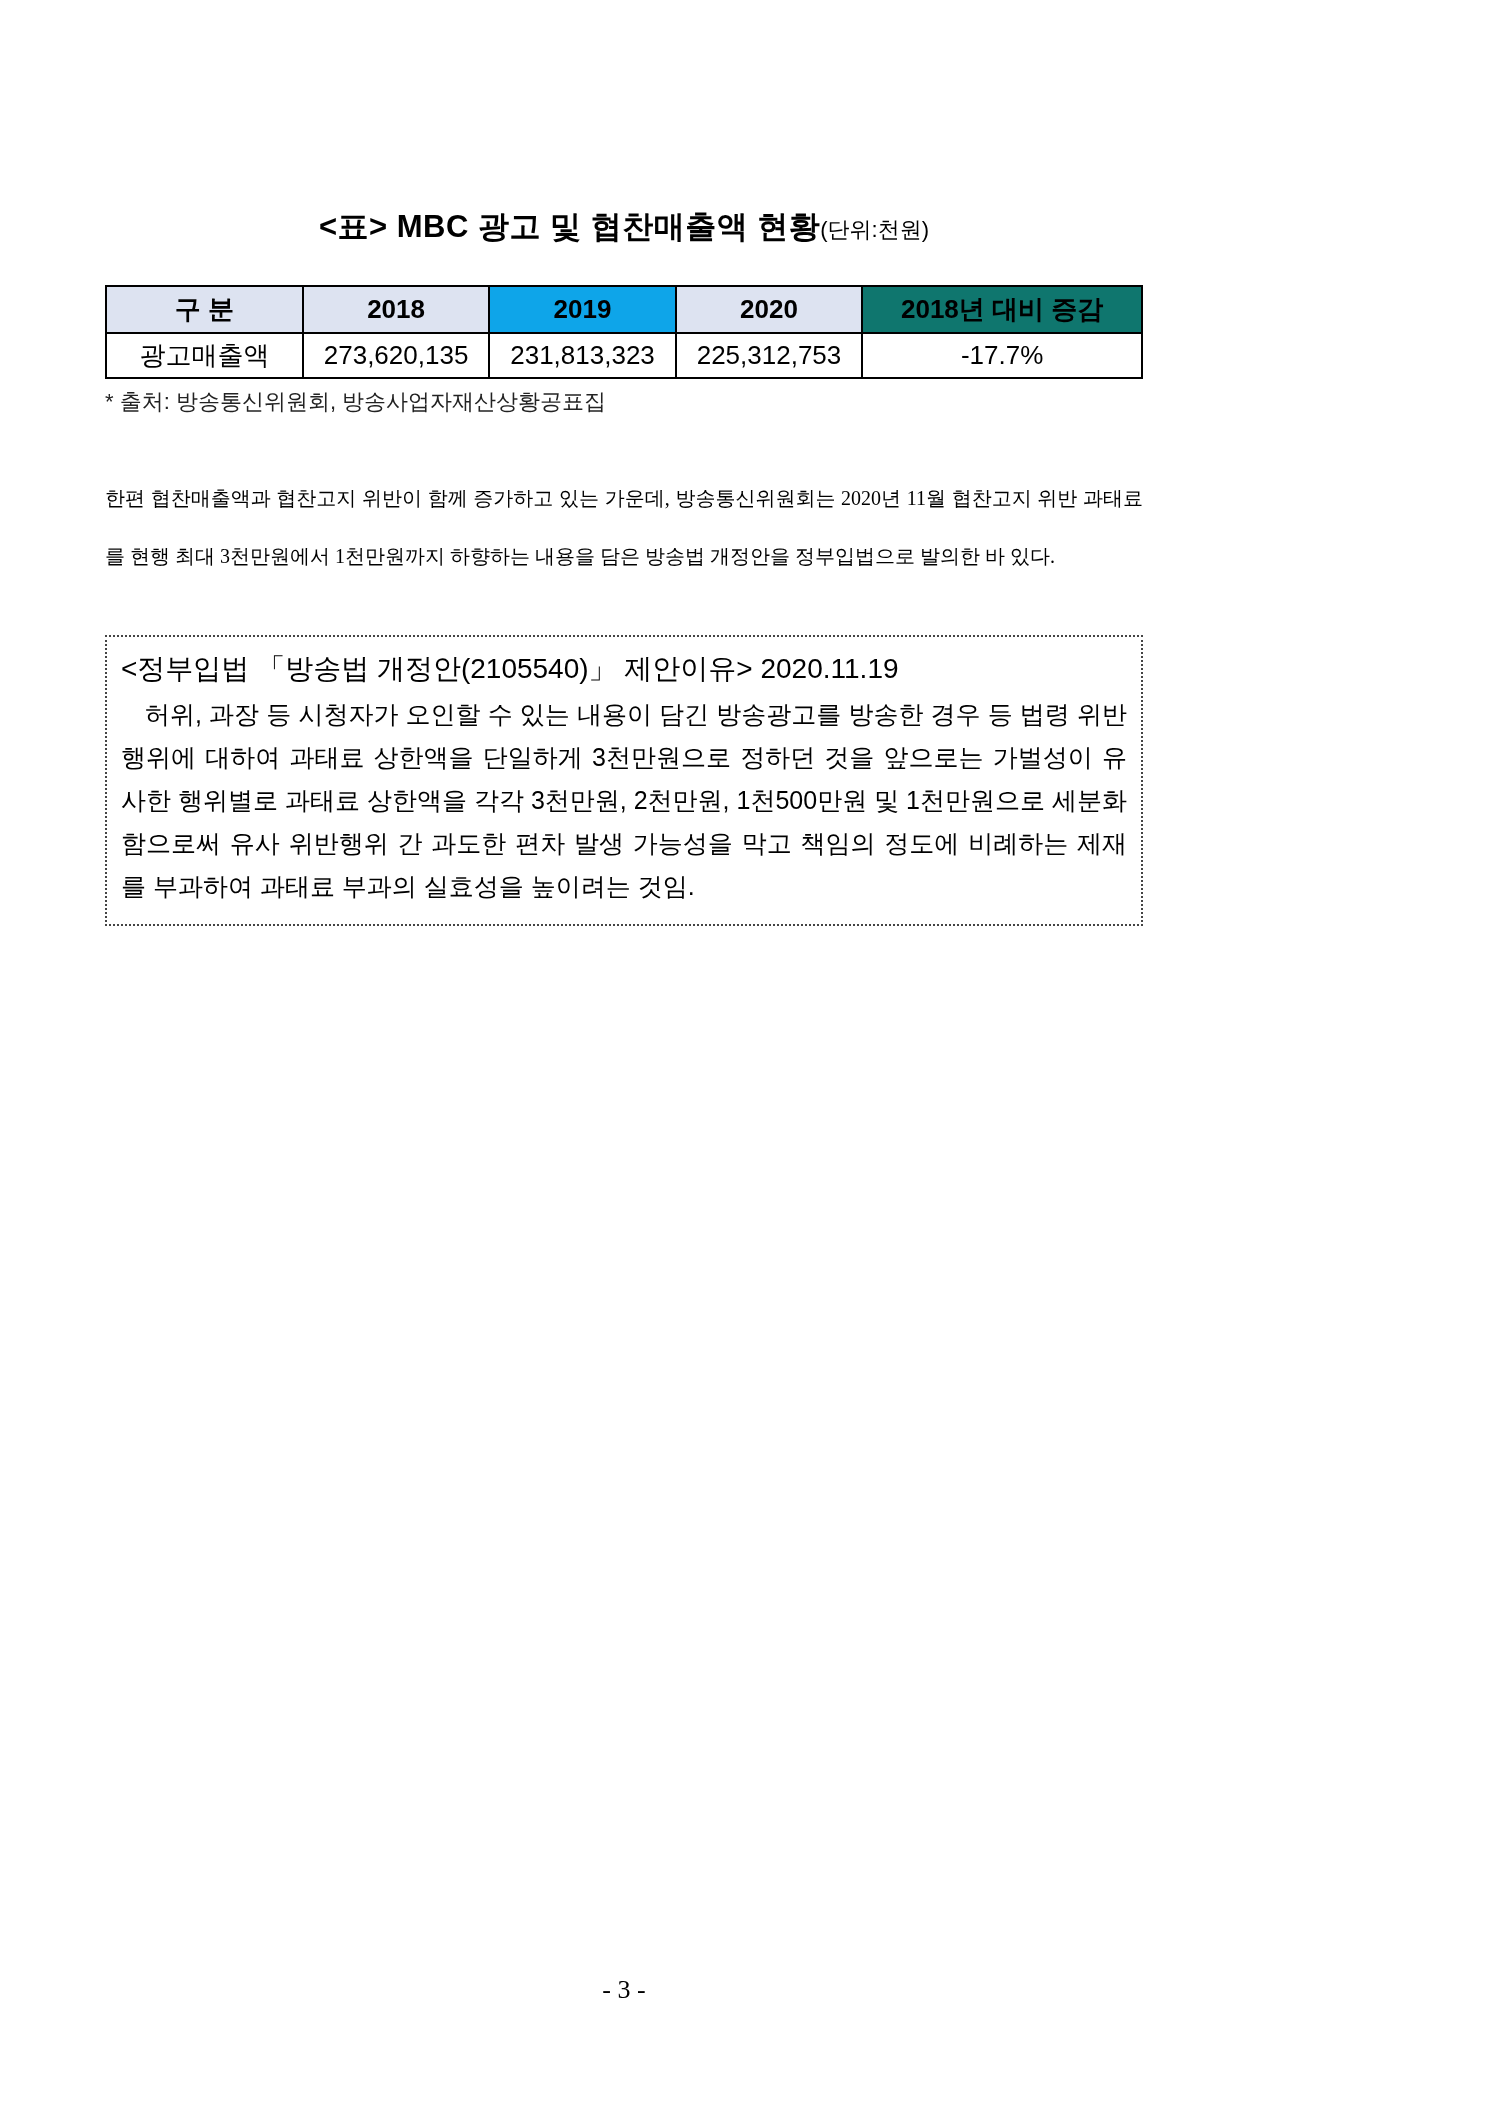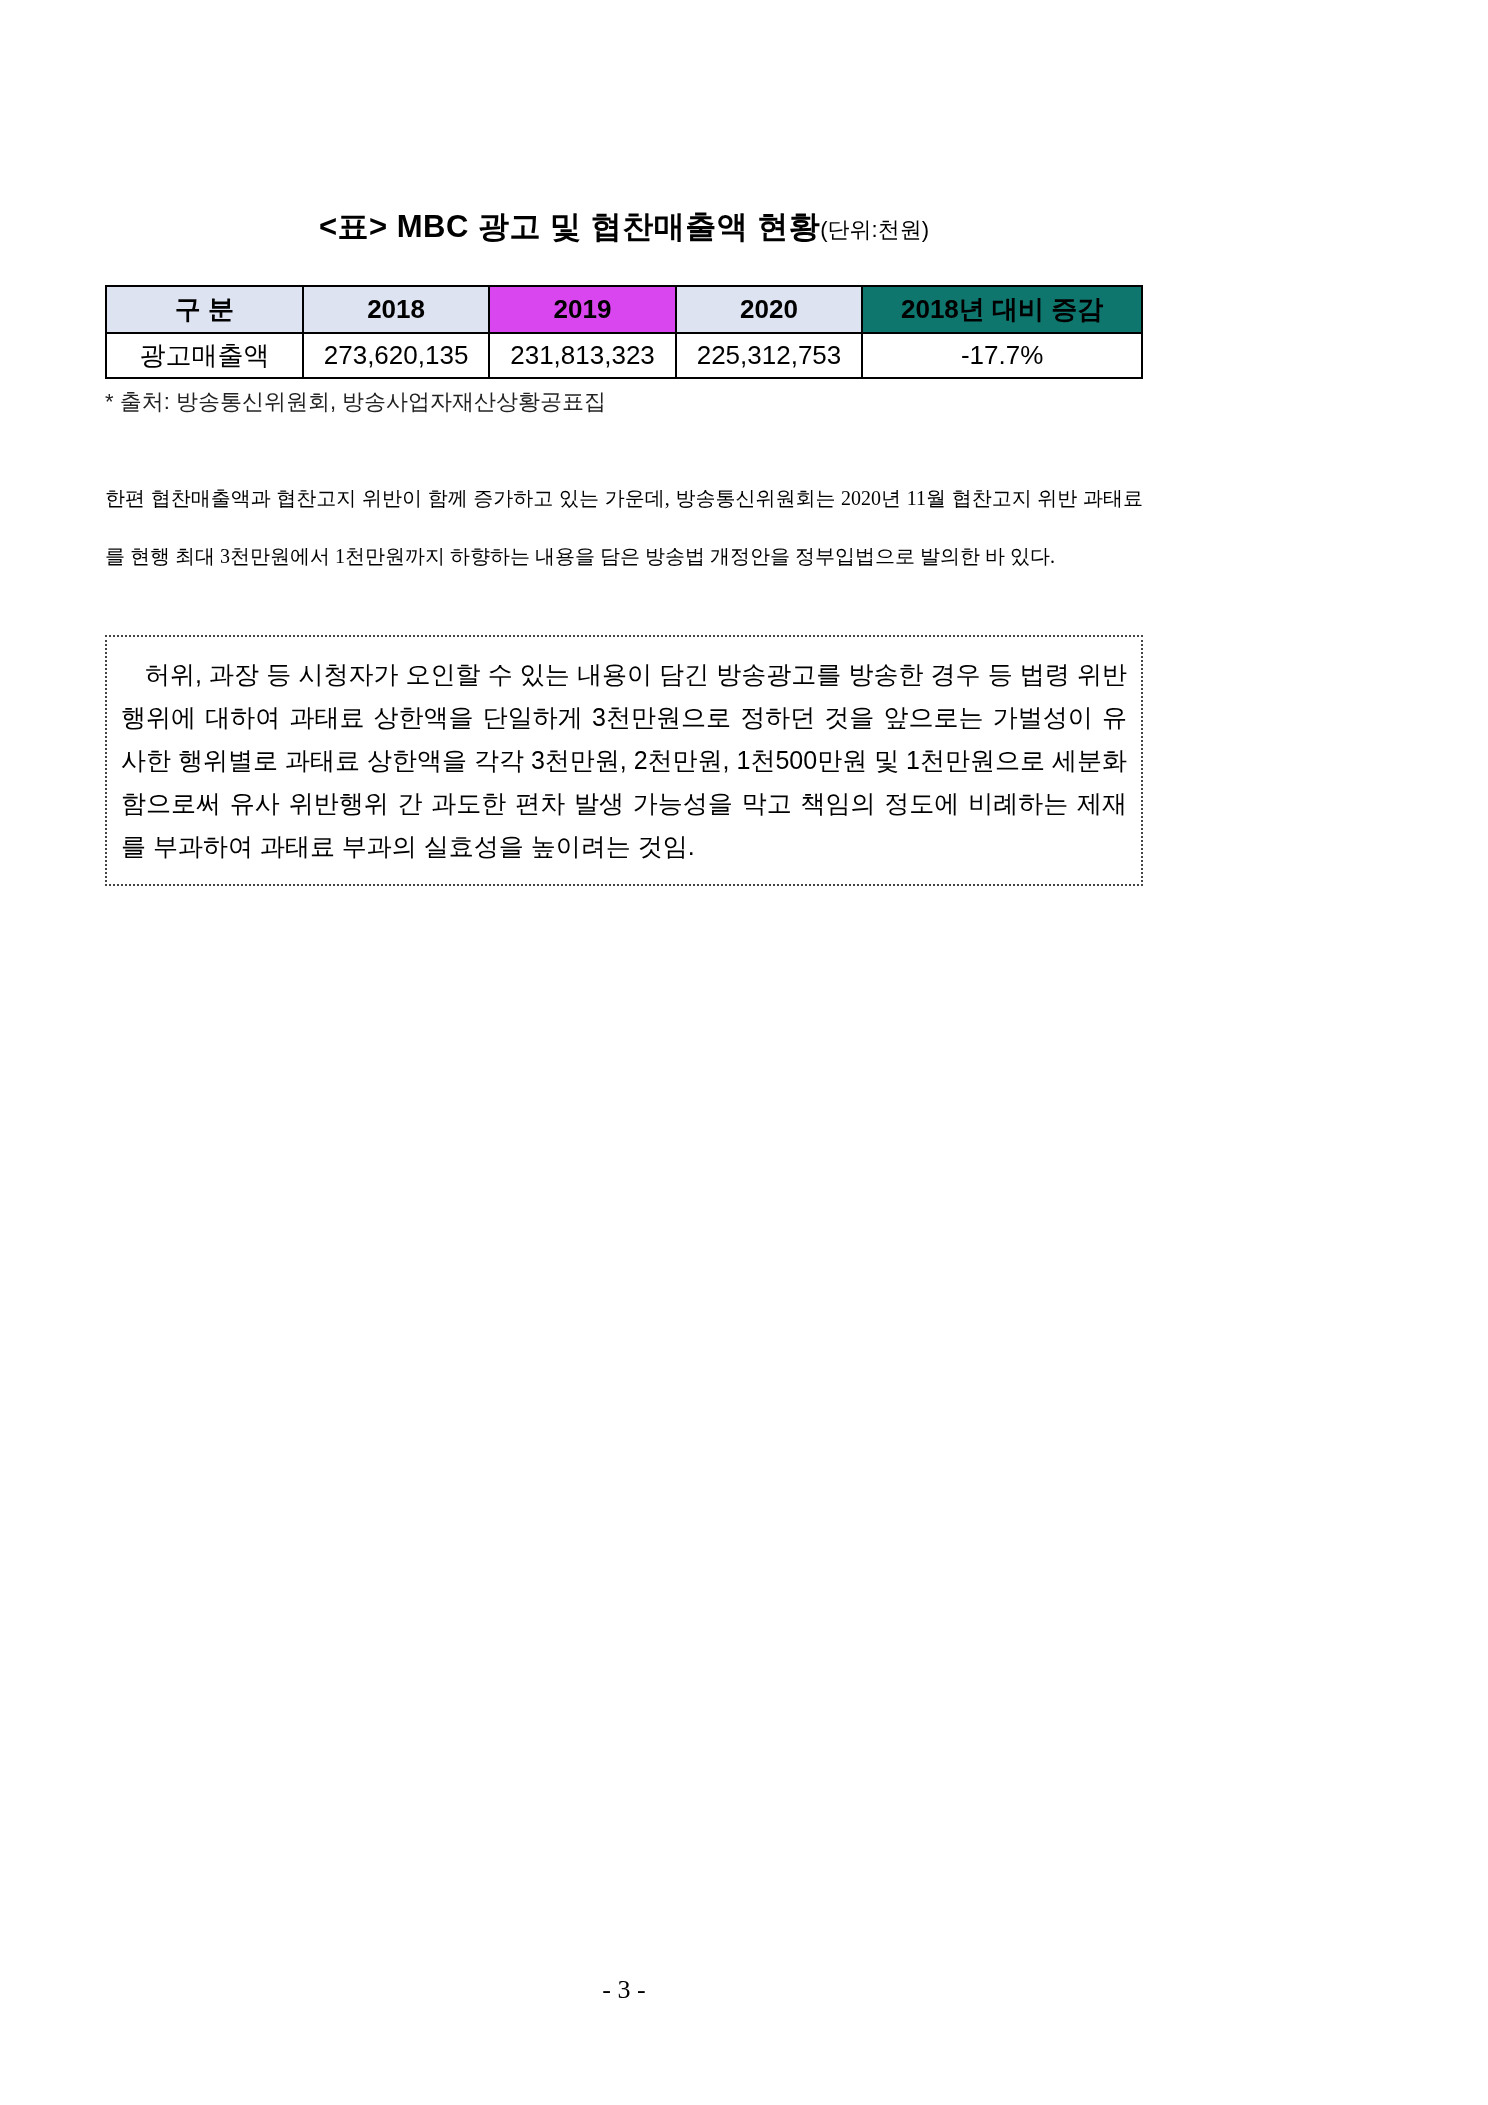--- a/index.html
+++ b/index.html
@@ -108,41 +108,42 @@
 
   <div class="doc-title">
     <span class="title-main">&lt;표&gt; MBC 광고 및 협찬매출액 현황</span><span class="title-unit">(단위:천원)</span>
   </div>
 
   <table class="data-table">
     <thead>
       <tr class="header-row">
         <th class="col-cat" style="background: rgb(221, 227, 241);">구 분</th>
         <th class="col-year" style="background: rgb(221, 227, 241);">2018</th>
-        <th class="col-year" style="background: #d946ef;">2019</th>
+        <th class="col-year" style="background: #0ea5e9;">2019</th>
         <th class="col-year" style="background: rgb(221, 227, 241);">2020</th>
         <th class="col-delta" style="background: #0f766e;">2018년 대비 증감</th>
       </tr>
     </thead>
     <tbody>
       <tr>
         <td>광고매출액</td>
         <td>273,620,135</td>
         <td>231,813,323</td>
         <td>225,312,753</td>
         <td>-17.7%</td>
       </tr>
     </tbody>
   </table>
 
   <div class="footnote">* 출처: 방송통신위원회, 방송사업자재산상황공표집</div>
 
   <p class="body-para para-1">한편 협찬매출액과 협찬고지 위반이 함께 증가하고 있는 가운데, 방송통신위원회는 2020년 11월 협찬고지 위반 과태료를 현행 최대 3천만원에서 1천만원까지 하향하는 내용을 담은 방송법 개정안을 정부입법으로 발의한 바 있다.</p>
 
   <div class="proposal-box">
+    <div class="box-title">&lt;정부입법 「방송법 개정안(2105540)」 제안이유&gt; 2020.11.19</div>
     <div class="box-body">허위, 과장 등 시청자가 오인할 수 있는 내용이 담긴 방송광고를 방송한 경우 등 법령 위반 행위에 대하여 과태료 상한액을 단일하게 3천만원으로 정하던 것을 앞으로는 가벌성이 유사한 행위별로 과태료 상한액을 각각 3천만원, 2천만원, 1천500만원 및 1천만원으로 세분화함으로써 유사 위반행위 간 과도한 편차 발생 가능성을 막고 책임의 정도에 비례하는 제재를 부과하여 과태료 부과의 실효성을 높이려는 것임.</div>
   </div>
 
 
 
   <div class="page-number">- 3 -</div>
 
 </div>
 
 </body></html>

